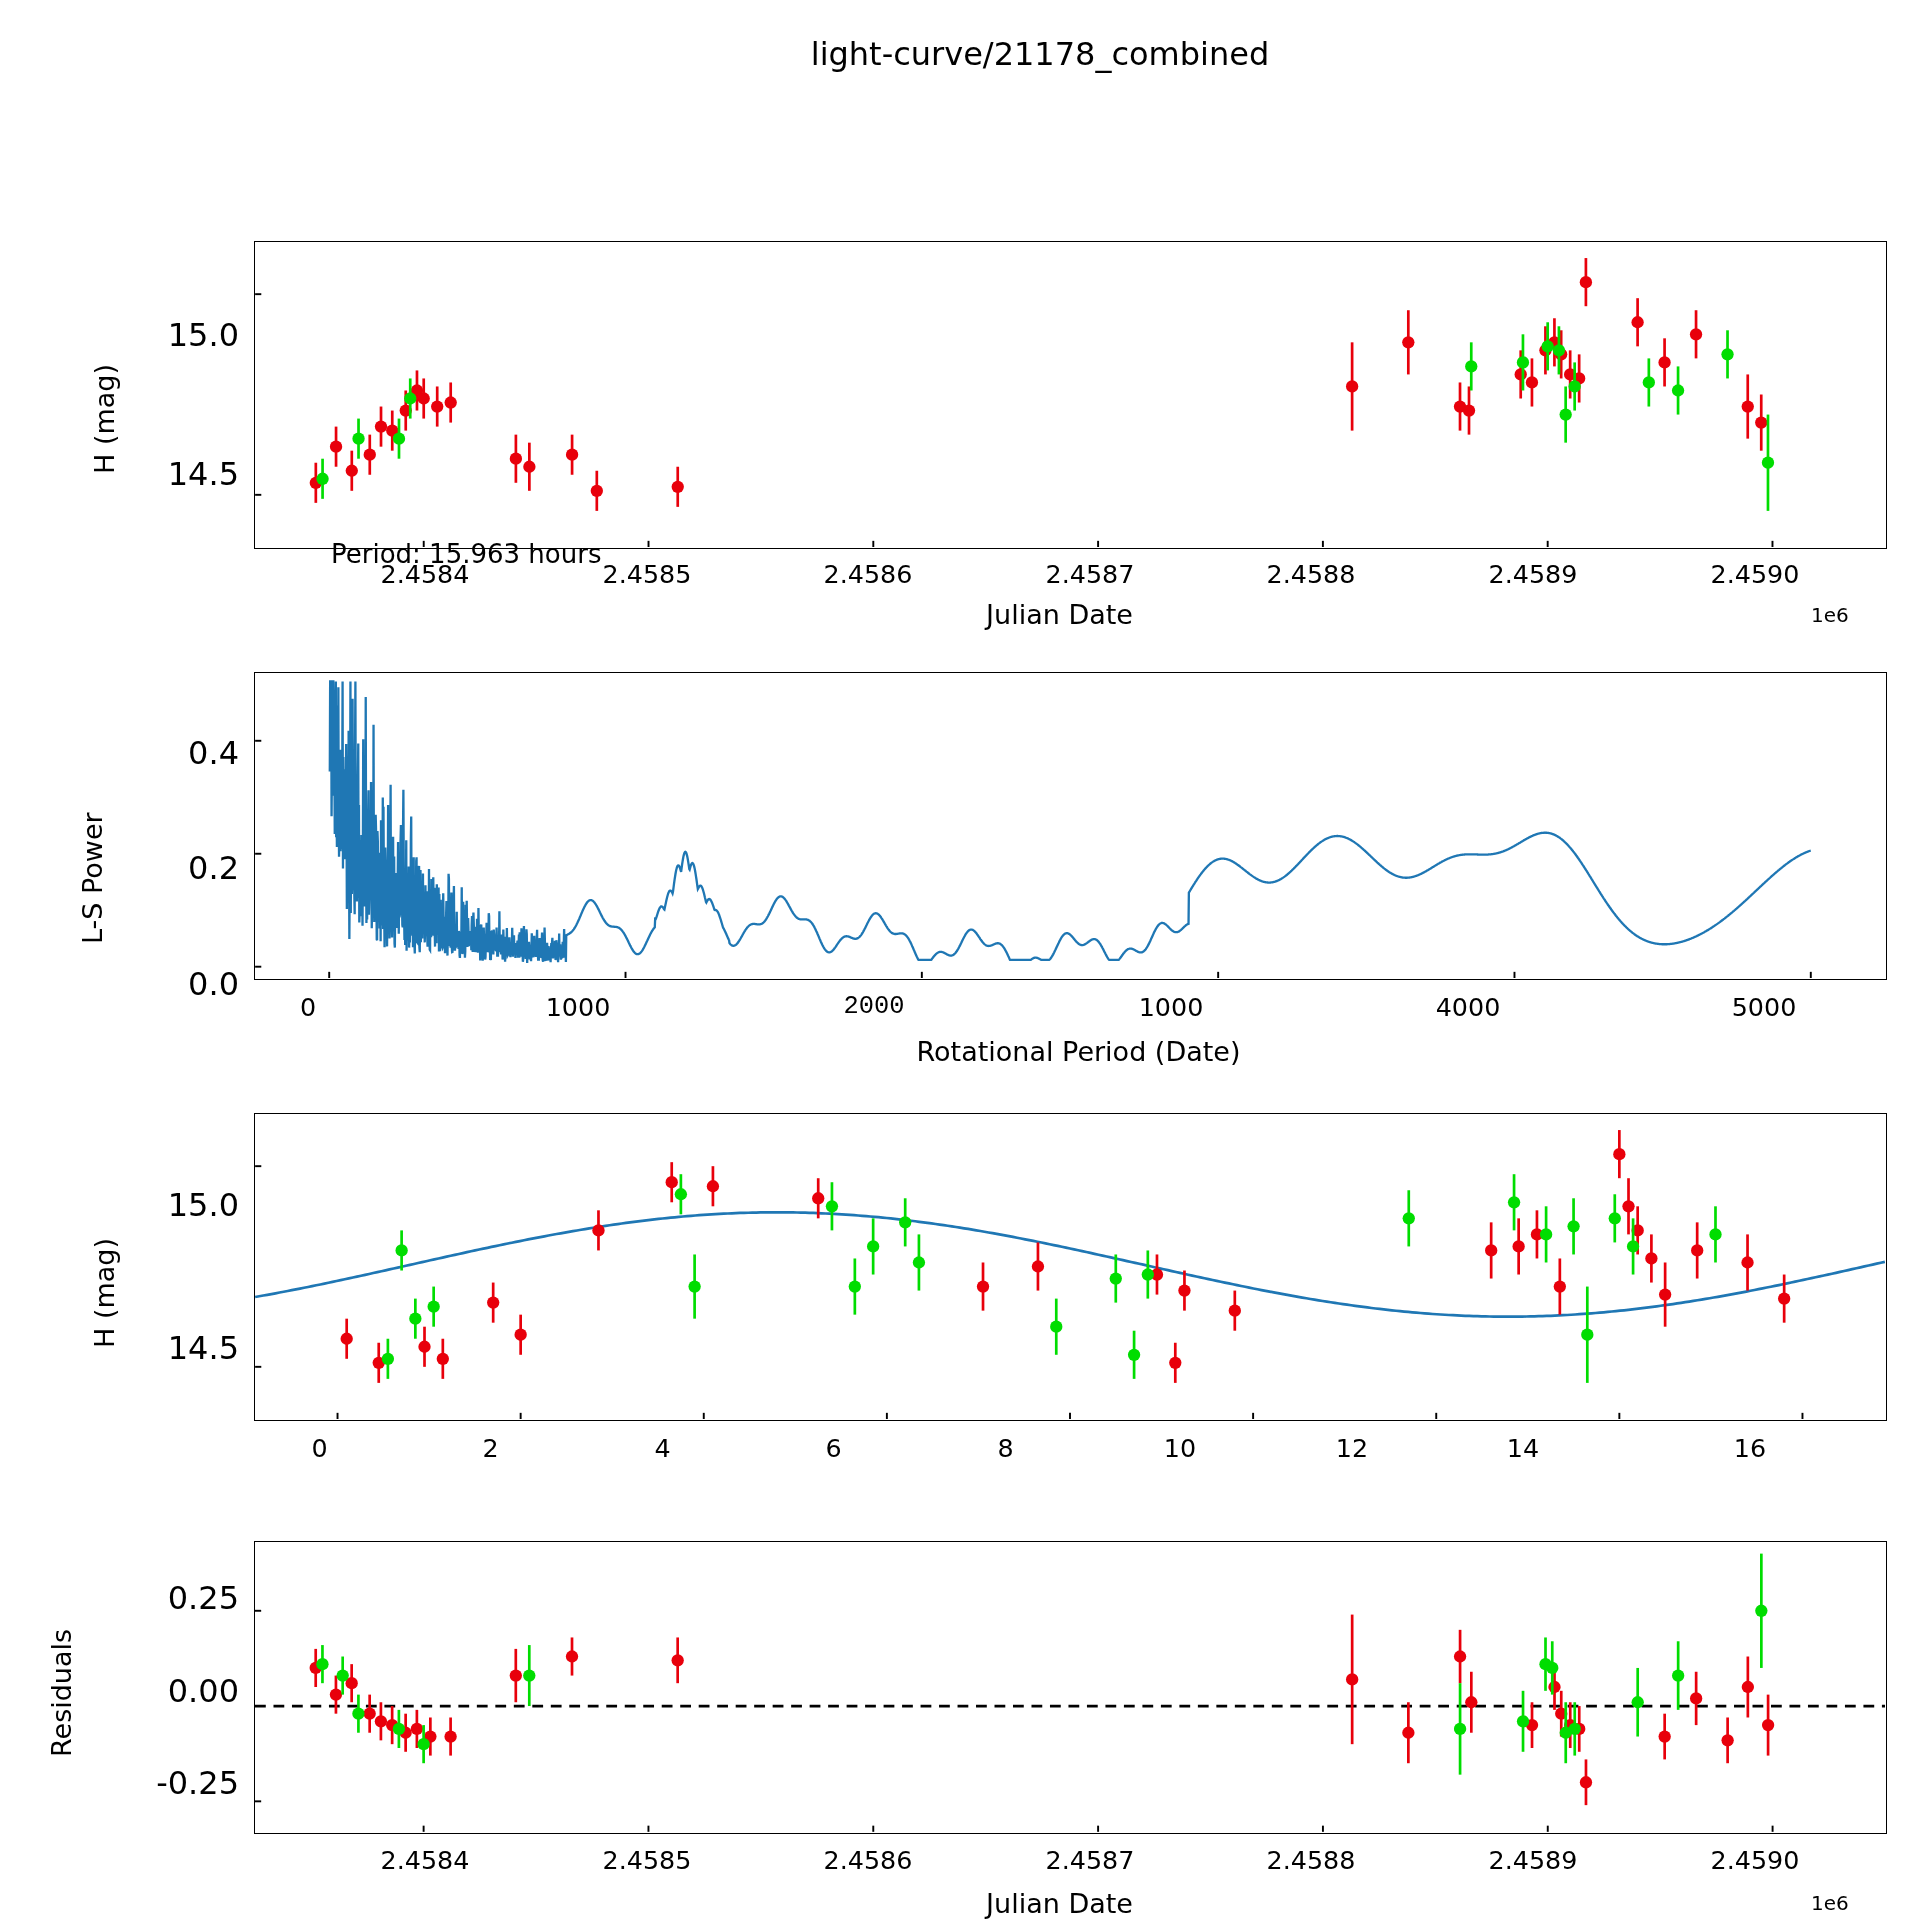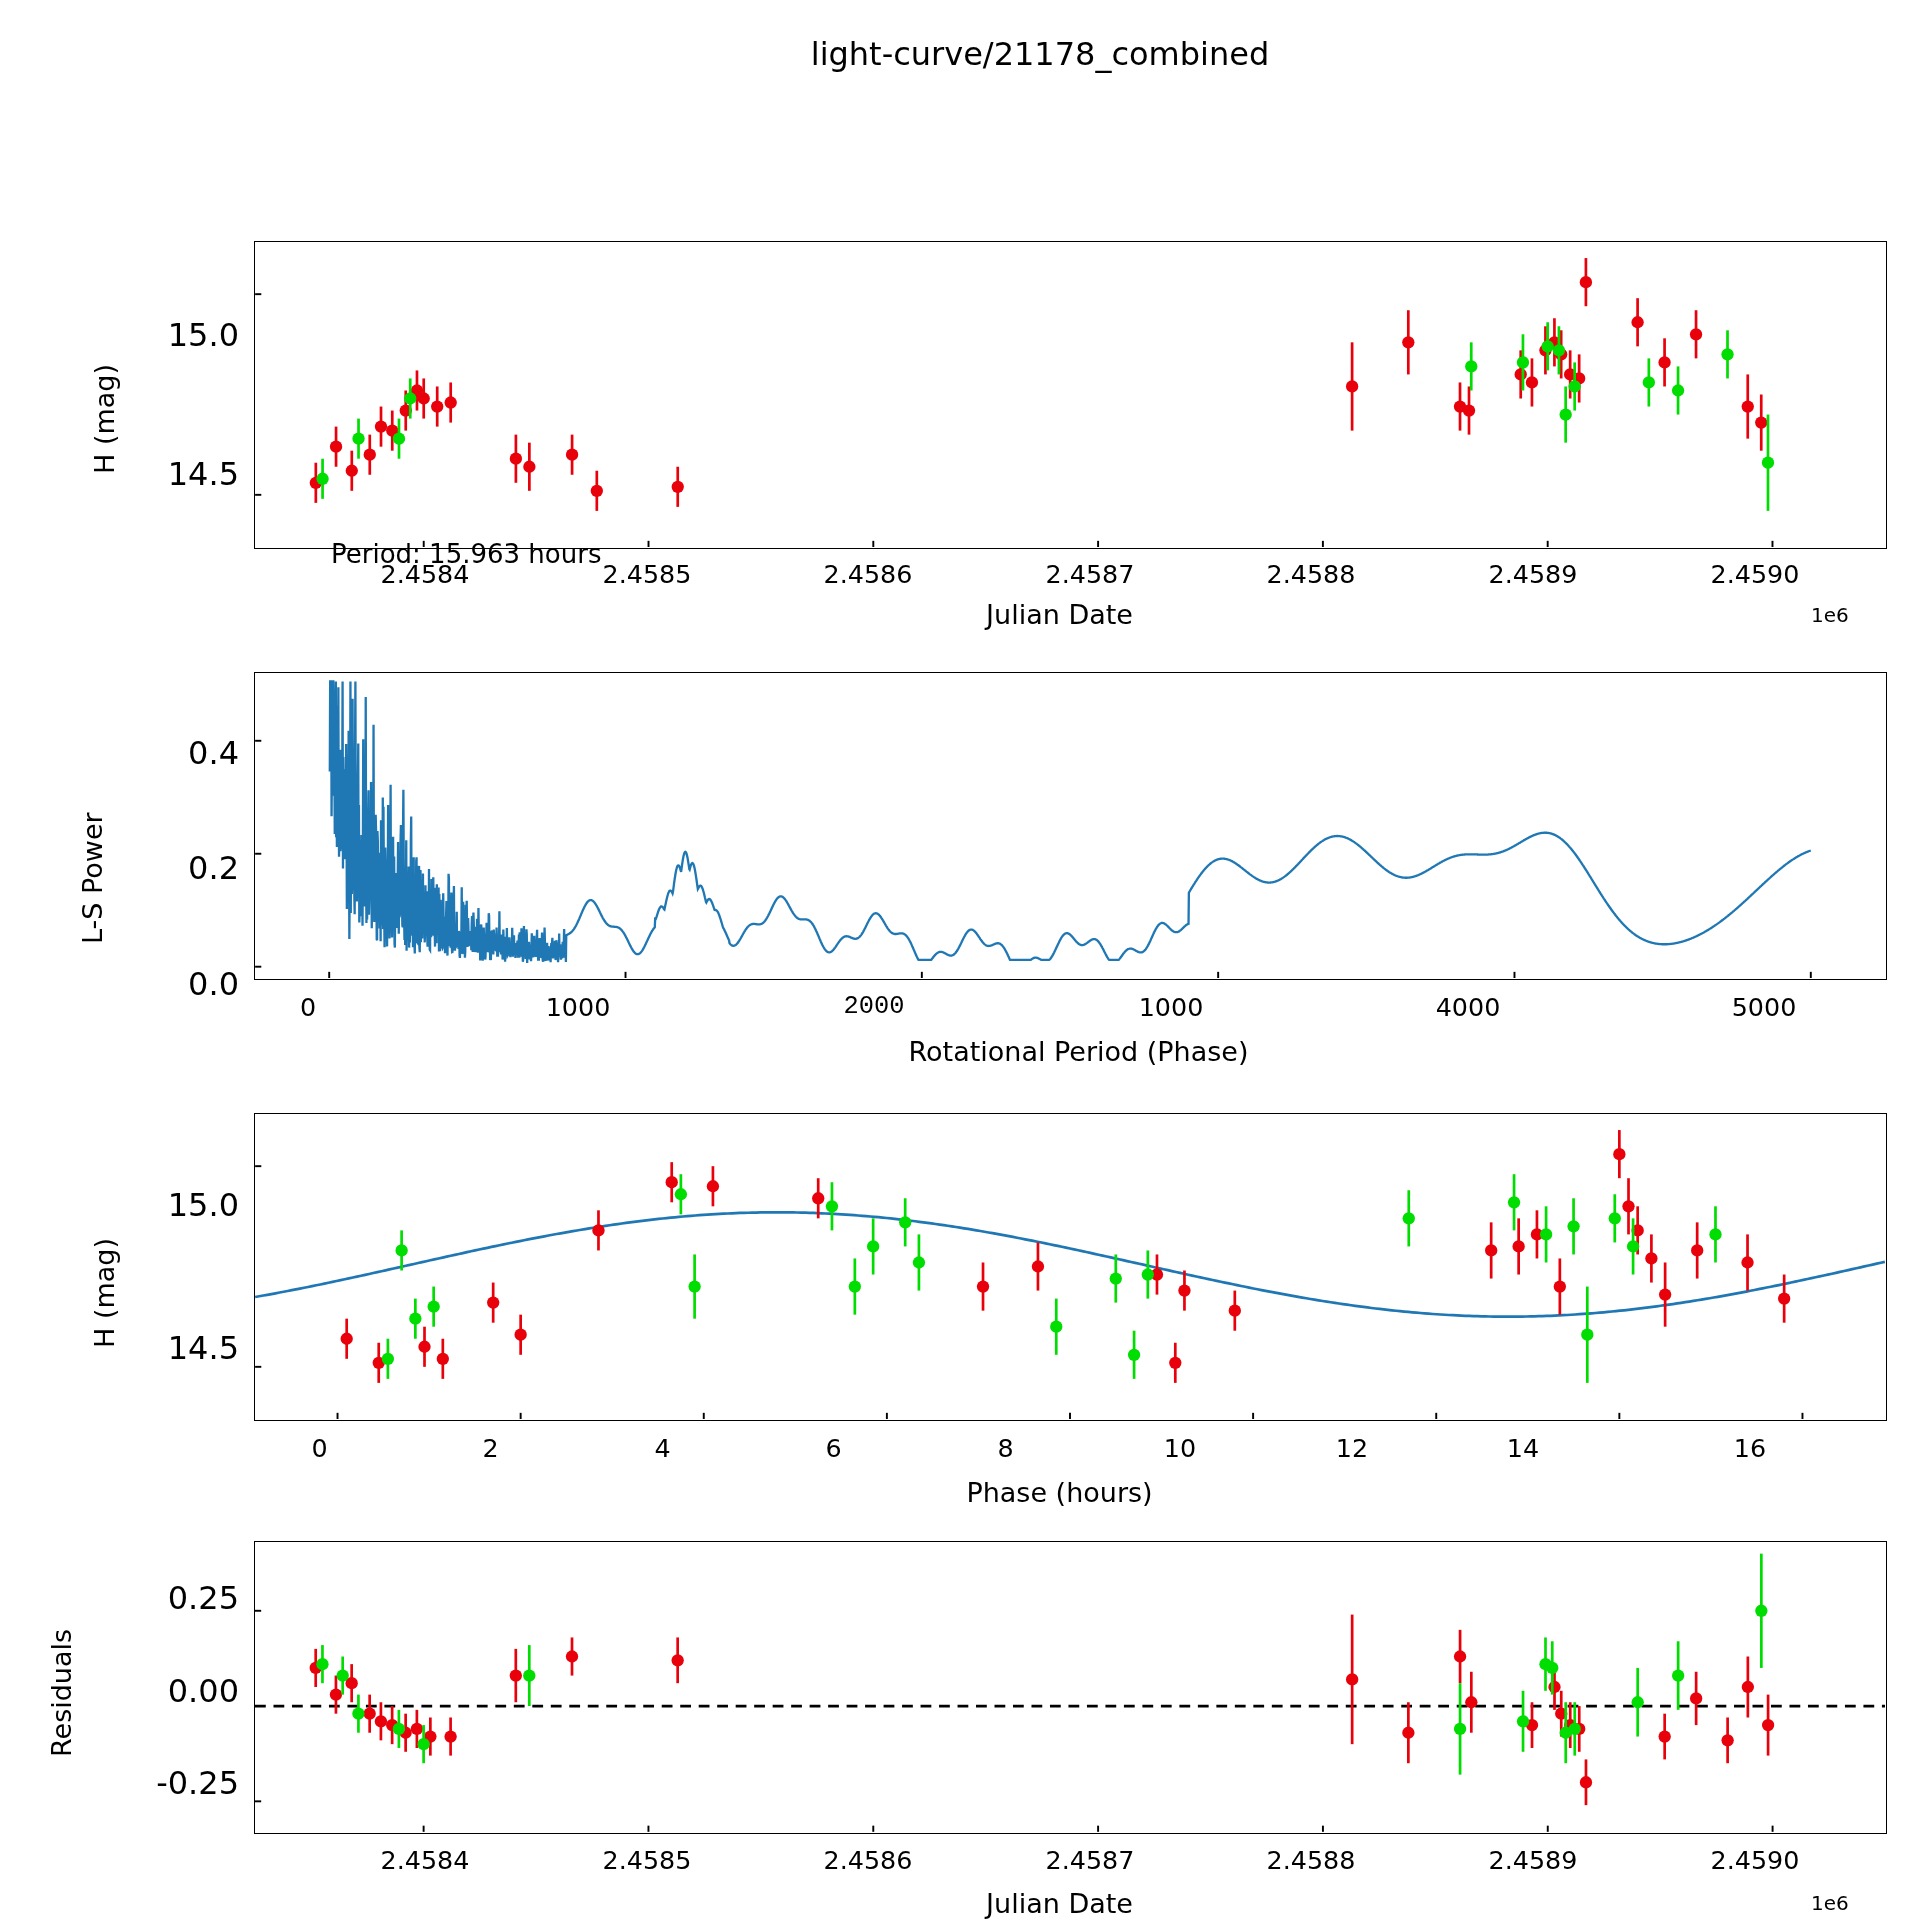--- a/index.html
+++ b/index.html
@@ -160,21 +160,21 @@
   <div class="ticky" style="left:116px;top:965px;width:123px;">0.0</div>
   <div class="ticky" style="left:116px;top:849px;width:123px;">0.2</div>
   <div class="ticky" style="left:116px;top:734px;width:123px;">0.4</div>
   <div class="ylabel" style="left:77px;top:944px;transform:rotate(-90deg);">L-S Power</div>
   <div class="tick" style="left:254px;top:992px;width:108px;">0</div>
   <div class="tick" style="left:505px;top:992px;width:146px;">1000</div>
   <div class="tick" style="left:801px;top:992px;width:146px;font-family:Liberation Mono, monospace;">2000</div>
   <div class="tick" style="left:1098px;top:992px;width:146px;">1000</div>
   <div class="tick" style="left:1395px;top:992px;width:146px;">4000</div>
   <div class="tick" style="left:1691px;top:992px;width:146px;">5000</div>
-  <div class="axis-label" style="left:751px;top:1036px;width:655px;">Rotational Period (Phase)</div>
+  <div class="axis-label" style="left:751px;top:1036px;width:655px;">Rotational Period (Date)</div>
 
   <div class="panel" id="p3" style="left:254px;top:1113px;width:1633px;height:308px;">
     <svg id="svg3" width="1630" height="305" viewBox="0 0 4232 792">
         <path d="M0.0 475.2 L10.6 473.3 L21.2 471.4 L31.7 469.5 L42.3 467.6 L52.9 465.6 L63.5 463.6 L74.1 461.6 L84.6 459.6 L95.2 457.5 L105.8 455.5 L116.4 453.4 L127.0 451.2 L137.5 449.1 L148.1 447.0 L158.7 444.8 L169.3 442.6 L179.9 440.4 L190.4 438.2 L201.0 436.0 L211.6 433.7 L222.2 431.5 L232.8 429.2 L243.3 426.9 L253.9 424.6 L264.5 422.3 L275.1 420.0 L285.7 417.7 L296.2 415.4 L306.8 413.0 L317.4 410.7 L328.0 408.3 L338.6 406.0 L349.1 403.6 L359.7 401.2 L370.3 398.9 L380.9 396.5 L391.5 394.1 L402.0 391.8 L412.6 389.4 L423.2 387.0 L433.8 384.6 L444.4 382.3 L454.9 379.9 L465.5 377.5 L476.1 375.2 L486.7 372.8 L497.3 370.5 L507.8 368.1 L518.4 365.8 L529.0 363.5 L539.6 361.2 L550.2 358.8 L560.7 356.5 L571.3 354.3 L581.9 352.0 L592.5 349.7 L603.1 347.5 L613.6 345.2 L624.2 343.0 L634.8 340.8 L645.4 338.6 L656.0 336.4 L666.5 334.2 L677.1 332.1 L687.7 330.0 L698.3 327.8 L708.9 325.7 L719.4 323.7 L730.0 321.6 L740.6 319.6 L751.2 317.6 L761.8 315.6 L772.3 313.6 L782.9 311.7 L793.5 309.8 L804.1 307.9 L814.7 306.0 L825.2 304.2 L835.8 302.4 L846.4 300.6 L857.0 298.8 L867.6 297.1 L878.1 295.4 L888.7 293.7 L899.3 292.1 L909.9 290.5 L920.5 288.9 L931.0 287.4 L941.6 285.8 L952.2 284.4 L962.8 282.9 L973.4 281.5 L983.9 280.1 L994.5 278.8 L1005.1 277.4 L1015.7 276.2 L1026.3 274.9 L1036.8 273.7 L1047.4 272.5 L1058.0 271.4 L1068.6 270.3 L1079.2 269.2 L1089.7 268.2 L1100.3 267.2 L1110.9 266.2 L1121.5 265.3 L1132.1 264.5 L1142.6 263.6 L1153.2 262.8 L1163.8 262.1 L1174.4 261.3 L1185.0 260.7 L1195.5 260.0 L1206.1 259.4 L1216.7 258.9 L1227.3 258.3 L1237.9 257.9 L1248.4 257.4 L1259.0 257.0 L1269.6 256.7 L1280.2 256.4 L1290.8 256.1 L1301.3 255.9 L1311.9 255.7 L1322.5 255.5 L1333.1 255.4 L1343.7 255.3 L1354.2 255.3 L1364.8 255.3 L1375.4 255.4 L1386.0 255.5 L1396.6 255.6 L1407.1 255.8 L1417.7 256.0 L1428.3 256.3 L1438.9 256.6 L1449.5 257.0 L1460.0 257.4 L1470.6 257.8 L1481.2 258.3 L1491.8 258.8 L1502.4 259.3 L1512.9 259.9 L1523.5 260.5 L1534.1 261.2 L1544.7 261.9 L1555.3 262.7 L1565.8 263.5 L1576.4 264.3 L1587.0 265.2 L1597.6 266.1 L1608.2 267.0 L1618.7 268.0 L1629.3 269.0 L1639.9 270.1 L1650.5 271.2 L1661.1 272.3 L1671.6 273.5 L1682.2 274.7 L1692.8 275.9 L1703.4 277.2 L1714.0 278.5 L1724.5 279.9 L1735.1 281.2 L1745.7 282.7 L1756.3 284.1 L1766.9 285.6 L1777.4 287.1 L1788.0 288.6 L1798.6 290.2 L1809.2 291.8 L1819.8 293.4 L1830.3 295.1 L1840.9 296.8 L1851.5 298.5 L1862.1 300.3 L1872.7 302.1 L1883.2 303.9 L1893.8 305.7 L1904.4 307.6 L1915.0 309.4 L1925.6 311.4 L1936.1 313.3 L1946.7 315.2 L1957.3 317.2 L1967.9 319.2 L1978.5 321.3 L1989.0 323.3 L1999.6 325.4 L2010.2 327.5 L2020.8 329.6 L2031.4 331.7 L2041.9 333.8 L2052.5 336.0 L2063.1 338.2 L2073.7 340.4 L2084.3 342.6 L2094.8 344.8 L2105.4 347.0 L2116.0 349.3 L2126.6 351.6 L2137.2 353.8 L2147.7 356.1 L2158.3 358.4 L2168.9 360.7 L2179.5 363.1 L2190.1 365.4 L2200.6 367.7 L2211.2 370.1 L2221.8 372.4 L2232.4 374.8 L2243.0 377.1 L2253.5 379.5 L2264.1 381.9 L2274.7 384.2 L2285.3 386.6 L2295.9 389.0 L2306.4 391.3 L2317.0 393.7 L2327.6 396.1 L2338.2 398.5 L2348.8 400.8 L2359.3 403.2 L2369.9 405.5 L2380.5 407.9 L2391.1 410.3 L2401.7 412.6 L2412.2 414.9 L2422.8 417.3 L2433.4 419.6 L2444.0 421.9 L2454.6 424.2 L2465.1 426.5 L2475.7 428.8 L2486.3 431.1 L2496.9 433.3 L2507.5 435.6 L2518.0 437.8 L2528.6 440.0 L2539.2 442.2 L2549.8 444.4 L2560.4 446.6 L2570.9 448.7 L2581.5 450.9 L2592.1 453.0 L2602.7 455.1 L2613.3 457.2 L2623.8 459.2 L2634.4 461.3 L2645.0 463.3 L2655.6 465.3 L2666.2 467.2 L2676.7 469.2 L2687.3 471.1 L2697.9 473.0 L2708.5 474.9 L2719.1 476.7 L2729.6 478.5 L2740.2 480.3 L2750.8 482.1 L2761.4 483.8 L2772.0 485.6 L2782.5 487.2 L2793.1 488.9 L2803.7 490.5 L2814.3 492.1 L2824.9 493.7 L2835.4 495.2 L2846.0 496.7 L2856.6 498.1 L2867.2 499.6 L2877.8 501.0 L2888.3 502.3 L2898.9 503.7 L2909.5 505.0 L2920.1 506.2 L2930.7 507.4 L2941.2 508.6 L2951.8 509.8 L2962.4 510.9 L2973.0 512.0 L2983.6 513.0 L2994.1 514.0 L3004.7 515.0 L3015.3 515.9 L3025.9 516.8 L3036.5 517.7 L3047.0 518.5 L3057.6 519.3 L3068.2 520.0 L3078.8 520.7 L3089.4 521.3 L3099.9 521.9 L3110.5 522.5 L3121.1 523.1 L3131.7 523.5 L3142.3 524.0 L3152.8 524.4 L3163.4 524.8 L3174.0 525.1 L3184.6 525.4 L3195.2 525.6 L3205.7 525.9 L3216.3 526.0 L3226.9 526.1 L3237.5 526.2 L3248.1 526.3 L3258.6 526.3 L3269.2 526.2 L3279.8 526.1 L3290.4 526.0 L3301.0 525.8 L3311.5 525.6 L3322.1 525.4 L3332.7 525.1 L3343.3 524.7 L3353.9 524.4 L3364.4 524.0 L3375.0 523.5 L3385.6 523.0 L3396.2 522.5 L3406.8 521.9 L3417.3 521.3 L3427.9 520.6 L3438.5 519.9 L3449.1 519.2 L3459.7 518.4 L3470.2 517.6 L3480.8 516.7 L3491.4 515.8 L3502.0 514.9 L3512.6 513.9 L3523.1 512.9 L3533.7 511.9 L3544.3 510.8 L3554.9 509.7 L3565.5 508.5 L3576.0 507.3 L3586.6 506.1 L3597.2 504.8 L3607.8 503.5 L3618.4 502.2 L3628.9 500.8 L3639.5 499.4 L3650.1 498.0 L3660.7 496.5 L3671.3 495.0 L3681.8 493.5 L3692.4 491.9 L3703.0 490.3 L3713.6 488.7 L3724.2 487.1 L3734.7 485.4 L3745.3 483.7 L3755.9 481.9 L3766.5 480.2 L3777.1 478.4 L3787.6 476.5 L3798.2 474.7 L3808.8 472.8 L3819.4 470.9 L3830.0 469.0 L3840.5 467.0 L3851.1 465.1 L3861.7 463.1 L3872.3 461.1 L3882.9 459.0 L3893.4 457.0 L3904.0 454.9 L3914.6 452.8 L3925.2 450.6 L3935.8 448.5 L3946.3 446.4 L3956.9 444.2 L3967.5 442.0 L3978.1 439.8 L3988.7 437.6 L3999.2 435.3 L4009.8 433.1 L4020.4 430.8 L4031.0 428.6 L4041.6 426.3 L4052.1 424.0 L4062.7 421.7 L4073.3 419.4 L4083.9 417.0 L4094.5 414.7 L4105.0 412.4 L4115.6 410.0 L4126.2 407.7 L4136.8 405.3 L4147.4 402.9 L4157.9 400.6 L4168.5 398.2 L4179.1 395.8 L4189.7 393.5 L4200.3 391.1 L4210.8 388.7 L4221.4 386.4 L4232.0 384.0 " fill="none" stroke="#1f77b4" stroke-width="7"></path>
         <line x1="237.7528089887641" y1="531.4736842105251" x2="237.7528089887641" y2="635.6842105263157" stroke="#e8000b" stroke-width="7"></line>
         <circle cx="237.7528089887641" cy="583.5789473684204" r="16" fill="#e8000b"></circle>
         <line x1="320.9662921348315" y1="593.9999999999991" x2="320.9662921348315" y2="698.2105263157898" stroke="#e8000b" stroke-width="7"></line>
         <circle cx="320.9662921348315" cy="646.1052631578945" r="16" fill="#e8000b"></circle>
         <line x1="439.84269662921355" y1="552.3157894736823" x2="439.84269662921355" y2="656.5263157894732" stroke="#e8000b" stroke-width="7"></line>
         <circle cx="439.84269662921355" cy="604.4210526315778" r="16" fill="#e8000b"></circle>
@@ -292,21 +292,20 @@
   <div class="ylabel" style="left:89px;top:1348px;transform:rotate(-90deg);">H (mag)</div>
   <div class="tick" style="left:285px;top:1433px;width:69px;">0</div>
   <div class="tick" style="left:456px;top:1433px;width:69px;">2</div>
   <div class="tick" style="left:628px;top:1433px;width:69px;">4</div>
   <div class="tick" style="left:799px;top:1433px;width:69px;">6</div>
   <div class="tick" style="left:971px;top:1433px;width:69px;">8</div>
   <div class="tick" style="left:1134px;top:1433px;width:92px;">10</div>
   <div class="tick" style="left:1306px;top:1433px;width:92px;">12</div>
   <div class="tick" style="left:1477px;top:1433px;width:92px;">14</div>
   <div class="tick" style="left:1704px;top:1433px;width:92px;">16</div>
-  <div class="axis-label" style="left:809px;top:1477px;width:501px;">Phase (hours)</div>
 
   <div class="panel" id="p4" style="left:254px;top:1541px;width:1633px;height:293px;">
     <svg id="svg4" width="1630" height="290" viewBox="0 0 4232 752">
         <line x1="0" y1="425.4736842105263" x2="4232" y2="425.4736842105263" stroke="#000000" stroke-width="7" stroke-dasharray="28 20"></line>
         <line x1="157.6055172413793" y1="277.0526315789473" x2="157.6055172413793" y2="376" stroke="#e8000b" stroke-width="7"></line>
         <circle cx="157.6055172413793" cy="326.52631578947364" r="16" fill="#e8000b"></circle>
         <line x1="210.1406896551724" y1="346.3157894736842" x2="210.1406896551724" y2="445.2631578947368" stroke="#e8000b" stroke-width="7"></line>
         <circle cx="210.1406896551724" cy="395.7894736842105" r="16" fill="#e8000b"></circle>
         <line x1="251.00137931034484" y1="316.6315789473684" x2="251.00137931034484" y2="415.57894736842104" stroke="#e8000b" stroke-width="7"></line>
         <circle cx="251.00137931034484" cy="366.1052631578947" r="16" fill="#e8000b"></circle>

